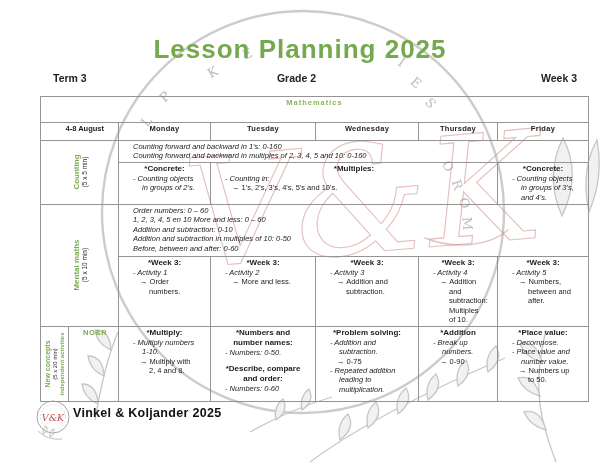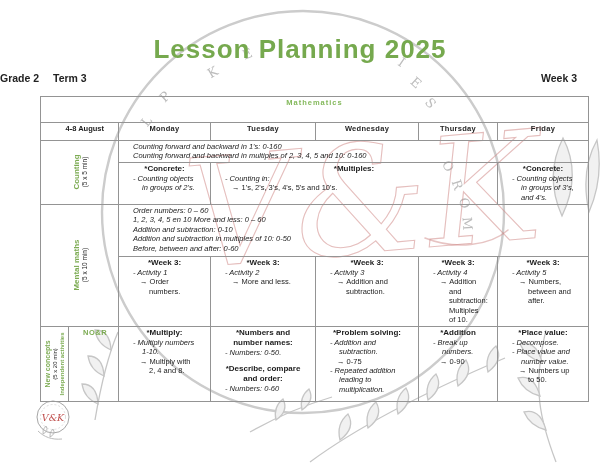--- a/index.html
+++ b/index.html
@@ -5,21 +5,21 @@
   html,body{margin:0;padding:0;background:#e9e9e9;}
   .page{position:relative;width:600px;height:464px;background:#ffffff;overflow:hidden;
         font-family:"Liberation Sans",sans-serif;color:#1c1c1c;}
   .layer{position:absolute;left:0;top:0;pointer-events:none;}
 
   
   .title{position:absolute;left:0;right:0;top:34px;text-align:center;
          font-size:26px;font-weight:bold;letter-spacing:1px;color:#76a94e;}
   .meta{position:absolute;top:72px;font-size:10.5px;font-weight:bold;color:#222;}
   .meta.term{left:20px;margin-left:33px;}
-  .meta.grade{left:0;right:7px;}
+  .meta.grade{left:0;right:7px;text-align:center;}
   .meta.week{right:23px;}
 
   
   table.plan{position:absolute;left:40px;top:96px;width:548px;border-collapse:collapse;
              table-layout:fixed;background:transparent;}
   table.plan td{border:1px solid #949494;vertical-align:top;padding:1px 14px;
                 font-size:7.5px;line-height:1.26;overflow:hidden;}
   td.subject{border:1px solid #6f6f6f;text-align:center;vertical-align:middle;
              font-size:17px;font-weight:bold;letter-spacing:1px;color:#84b95c;padding:0;}
   td.dayhdr{ text-align:center;vertical-align:middle;font-weight:bold;font-size:11px;
@@ -235,14 +235,15 @@
   <svg class="layer" style="left:34px;top:397px" width="42" height="48" viewBox="0 0 42 48">
     <circle cx="19" cy="20" r="16" fill="none" stroke="#9b9b9b" stroke-width="0.9"></circle>
     <circle cx="19" cy="20" r="12.5" fill="none" stroke="#cfcfcf" stroke-width="0.7" stroke-dasharray="2,2"></circle>
     <text x="19" y="24" text-anchor="middle" font-family="DejaVu Serif, serif" font-style="italic" font-size="9.5" fill="#c0514f">V&amp;K</text>
     <g stroke="#b3b3b3" stroke-width="0.9" fill="none">
       <path d="M4,34 C10,40 18,43 28,42"></path>
       <path d="M9,37 q-1,-5 3,-8 q3,5 -3,8 z"></path>
       <path d="M16,40 q-1,-5 3,-8 q3,5 -3,8 z"></path>
     </g>
   </svg>
+  <div class="footer-credit">Vinkel &amp; Koljander 2025</div>
 
 </div>
 
 </body></html>

